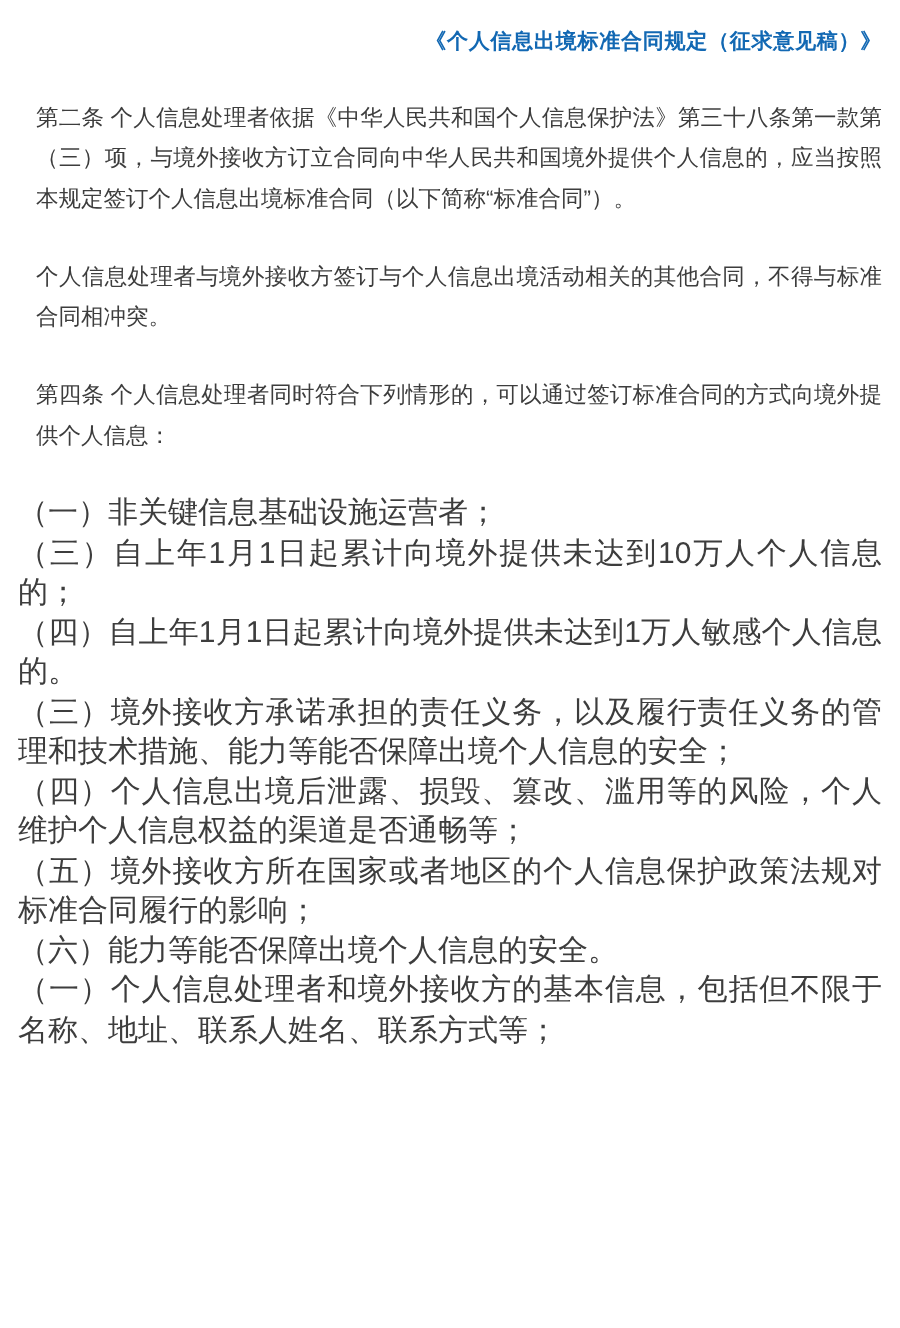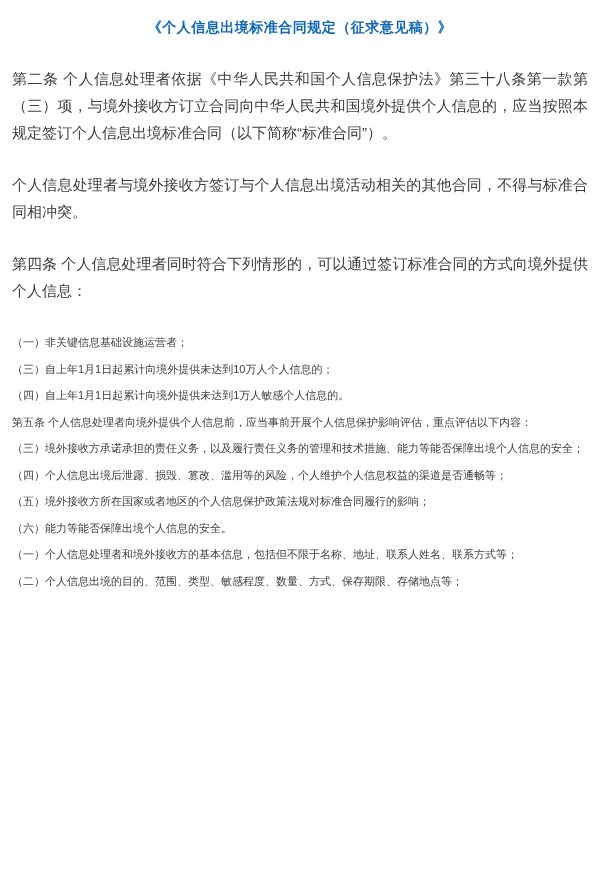--- a/index.html
+++ b/index.html
@@ -16,34 +16,34 @@
     background: var(--page-bg, #ffffff);
   }
   .doc {
     padding: 14px 12px 8px 12px;
   }
   .title {
     margin: 0 0 24px 0;
     font-size: 14px;
     line-height: 27px;
     font-weight: 700;
-    text-align: center;
+    text-align: right;
     color: var(--title-blue, #1268b3);
     letter-spacing: 0.5px;
   }
   .para {
-    margin: 0 0 25px 0;
+    margin: 0 0 25px 12px;
     font-size: 15px;
     line-height: 27px;
     text-align: justify;
     color: var(--body-text, #3d3d3d);
   }
   .clauses p {
     margin: 0;
-    font-size: 11px;
+    font-size: 20px;
     line-height: 26.5px;
     text-align: justify;
     color: var(--body-text, #3d3d3d);
   }
 </style>
 </head>
 <body>
 
 <div class="page">
   <div class="doc">
@@ -51,23 +51,21 @@
     <h1 class="title">《个人信息出境标准合同规定（征求意见稿）》</h1>
 
     <p class="para">第二条 个人信息处理者依据《中华人民共和国个人信息保护法》第三十八条第一款第（三）项，与境外接收方订立合同向中华人民共和国境外提供个人信息的，应当按照本规定签订个人信息出境标准合同（以下简称“标准合同”）。</p>
     <p class="para">个人信息处理者与境外接收方签订与个人信息出境活动相关的其他合同，不得与标准合同相冲突。</p>
     <p class="para">第四条 个人信息处理者同时符合下列情形的，可以通过签订标准合同的方式向境外提供个人信息：</p>
 
     <div class="clauses">
       <p>（一）非关键信息基础设施运营者；</p>
       <p>（三）自上年1月1日起累计向境外提供未达到10万人个人信息的；</p>
       <p>（四）自上年1月1日起累计向境外提供未达到1万人敏感个人信息的。</p>
-      <p>第五条 个人信息处理者向境外提供个人信息前，应当事前开展个人信息保护影响评估，重点评估以下内容：</p>
       <p>（三）境外接收方承诺承担的责任义务，以及履行责任义务的管理和技术措施、能力等能否保障出境个人信息的安全；</p>
       <p>（四）个人信息出境后泄露、损毁、篡改、滥用等的风险，个人维护个人信息权益的渠道是否通畅等；</p>
       <p>（五）境外接收方所在国家或者地区的个人信息保护政策法规对标准合同履行的影响；</p>
       <p>（六）能力等能否保障出境个人信息的安全。</p>
       <p>（一）个人信息处理者和境外接收方的基本信息，包括但不限于名称、地址、联系人姓名、联系方式等；</p>
-      <p>（二）个人信息出境的目的、范围、类型、敏感程度、数量、方式、保存期限、存储地点等；</p>
     </div>
 
   </div>
 </div>
 
 </body></html>

